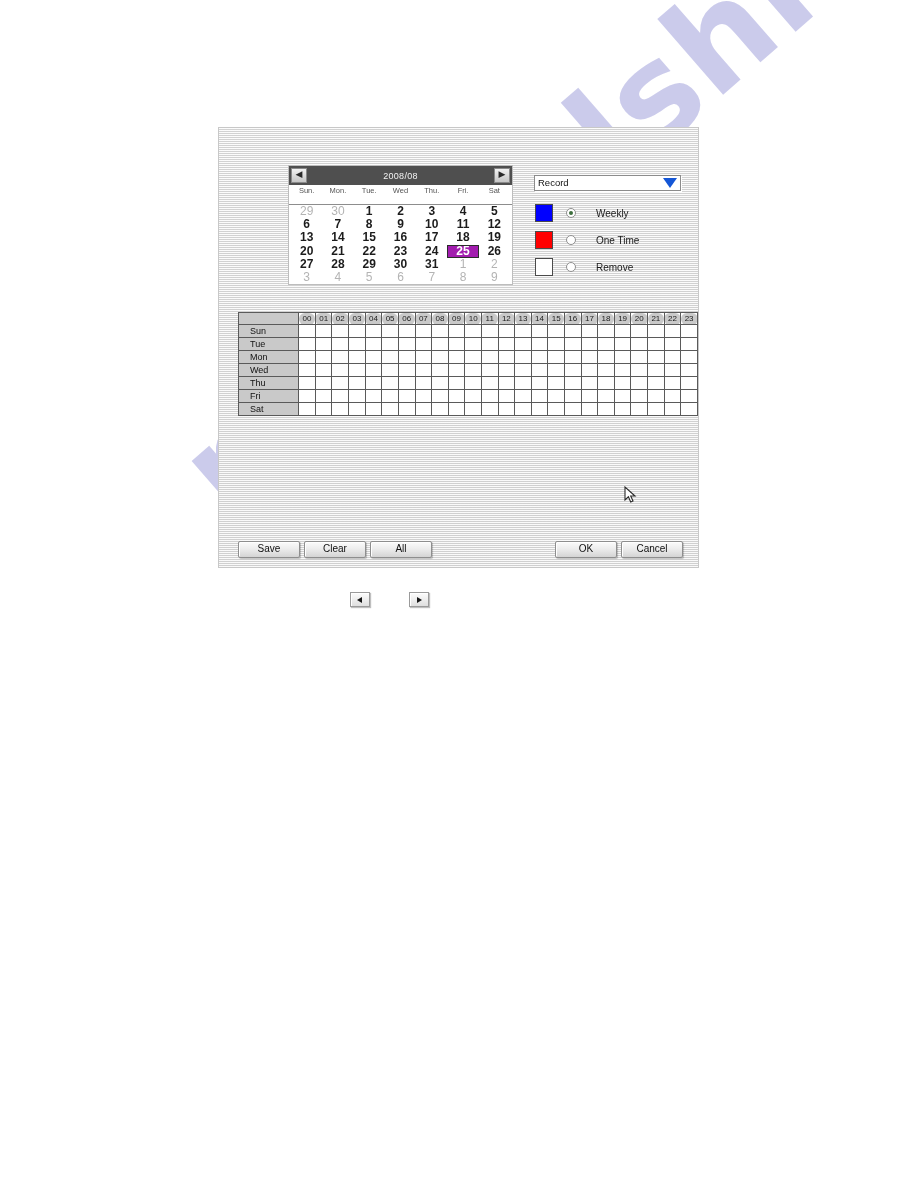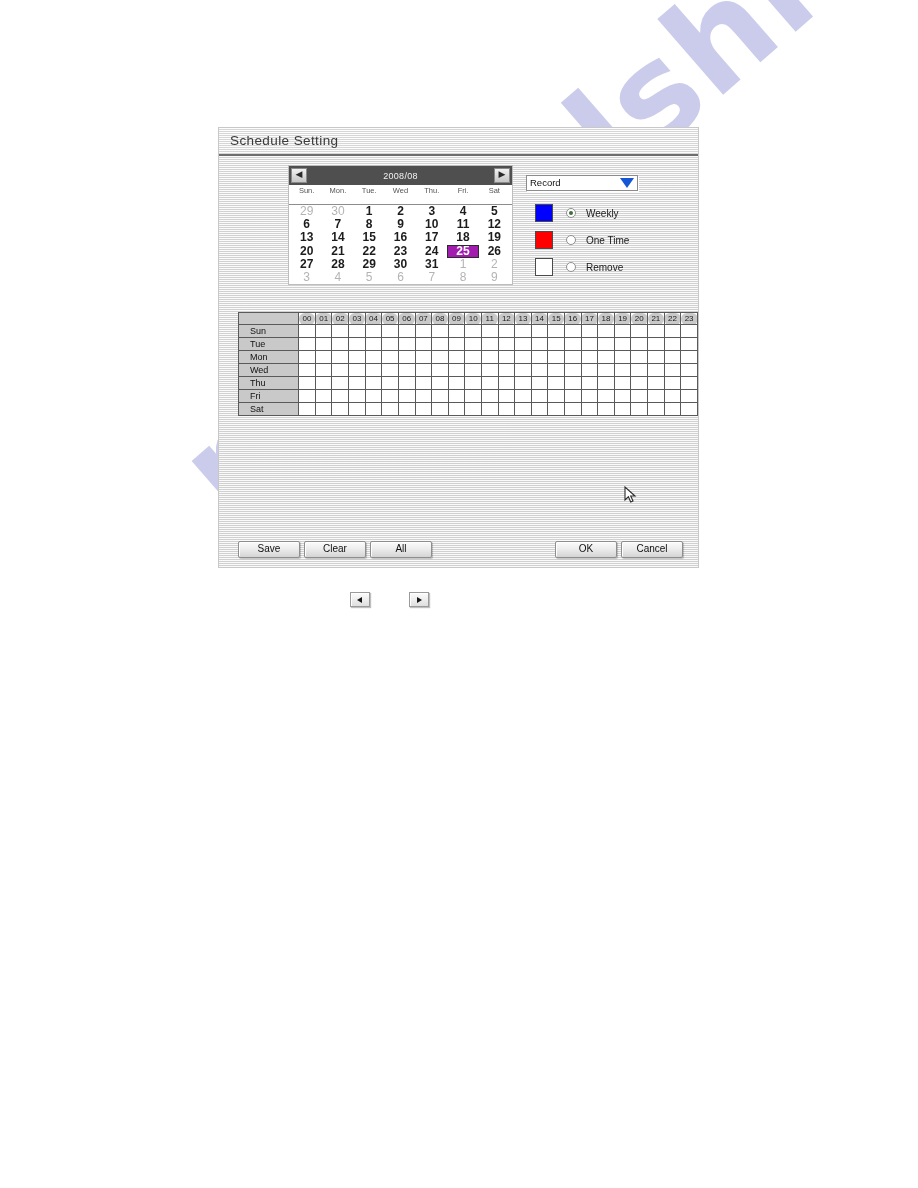--- a/index.html
+++ b/index.html
@@ -122,26 +122,27 @@
   .cal-week div.muted { color: #b4b4b4; font-weight: normal; }
   .cal-week div.sel {
     background: #a21caf;
     color: #ffffff;
     box-shadow: 0 0 0 1px #2b2b2b inset;
   }
 
   
   #combo {
     position: absolute;
-    left: 307px; top: 47px;
+    left: 315px; top: 47px;
     width: 110px; height: 14px;
     background: #ffffff;
     border: 1px solid #8c8c8c;
     box-shadow: 1px 1px 0 #ffffff;
     cursor: pointer;
+    padding-left: 35px;
   }
   #combo-value {
     position: absolute;
     left: 3px; top: 1px;
     font-size: 9.5px;
     color: #111;
   }
   #combo-arrow {
     position: absolute;
     right: 3px; top: 2px;
@@ -172,21 +173,21 @@
   }
   .radio.on::after {
     content: "";
     position: absolute;
     left: 2px; top: 2px;
     width: 4px; height: 4px;
     border-radius: 50%;
     background: #3d6e3d;
   }
   .legend-label {
-    margin-left: 10px;
+    margin-left: 20px;
     font-size: 10px;
     color: #1a1a1a;
   }
 
   
   #grid {
     position: absolute;
     left: 19px; top: 184px;
     border-collapse: collapse;
     border: 1px solid #4a4a4a;
@@ -255,23 +256,20 @@
 </style>
 </head>
 <body>
 
 <div id="page">
 
   <div id="watermark">manualshive.com</div>
 
   <div id="dialog">
 
-    <div id="titlebar">
-      <div id="title-text">Schedule Setting</div>
-    </div>
 
     <div id="calendar">
       <div id="cal-head">
         <div class="cal-nav">◀</div>
         <div id="cal-month">2008/08</div>
         <div class="cal-nav">▶</div>
       </div>
       <div id="cal-dows">
           <div>Sun.</div>
           <div>Mon.</div>

